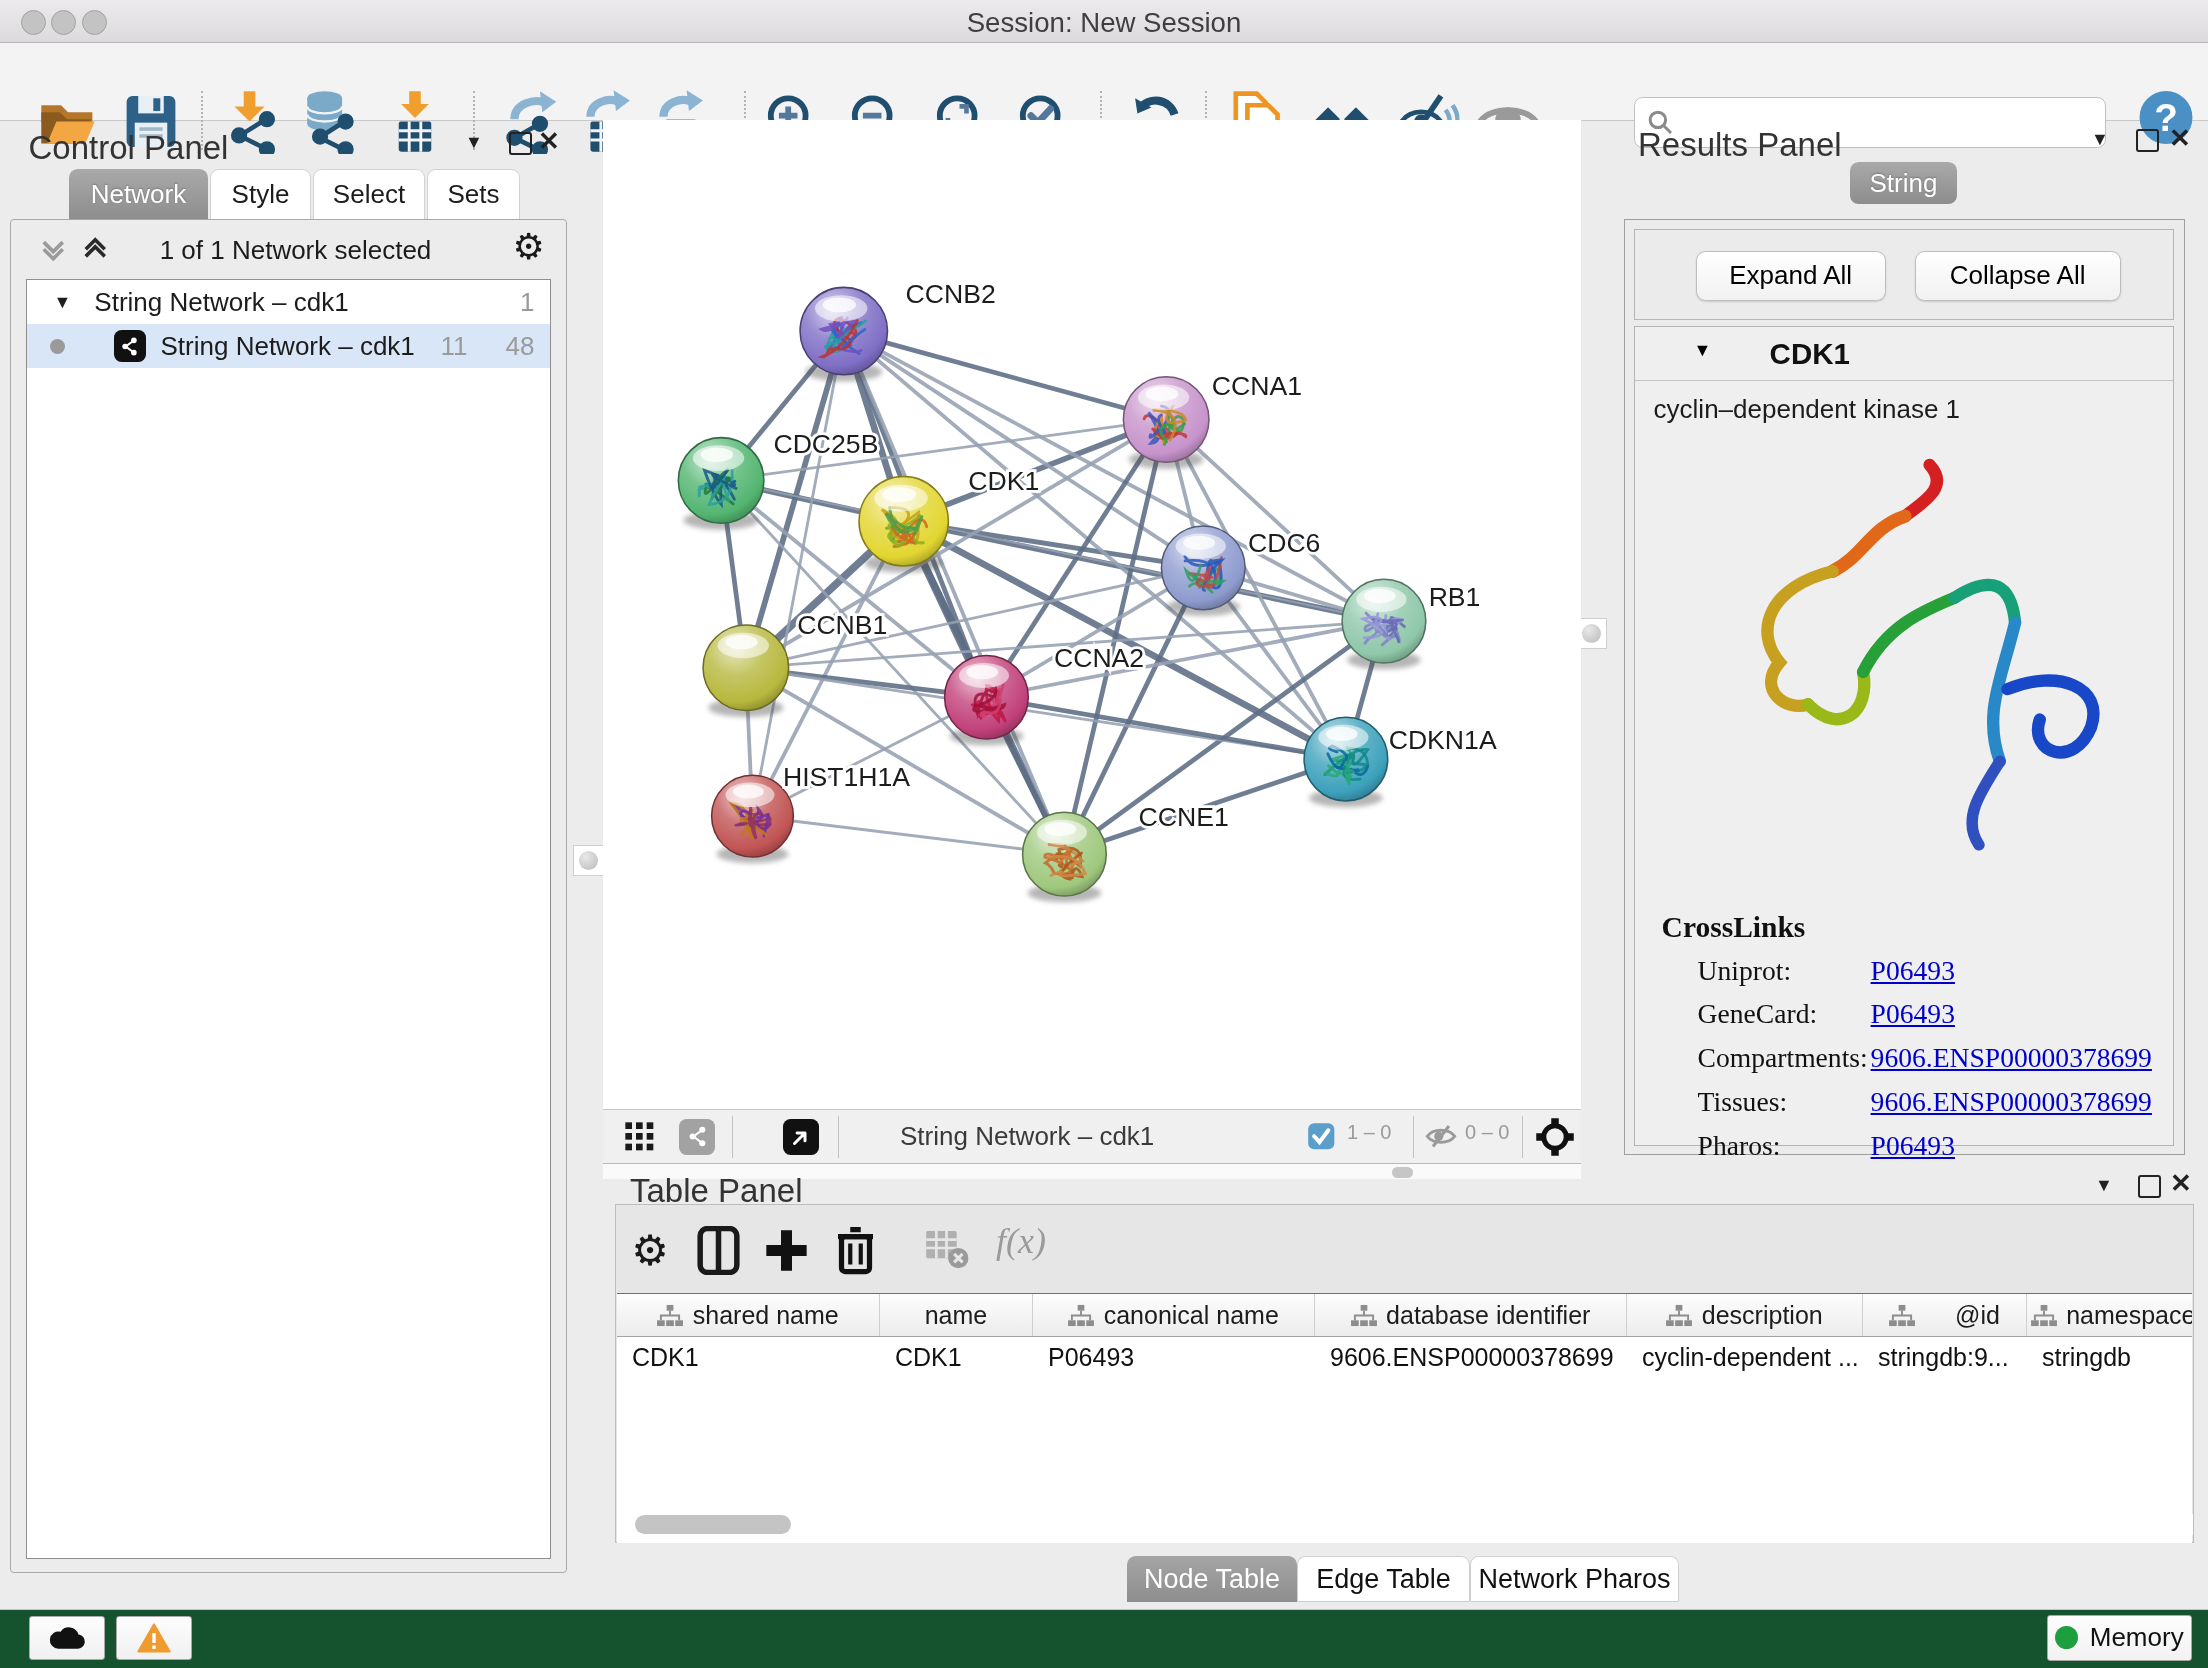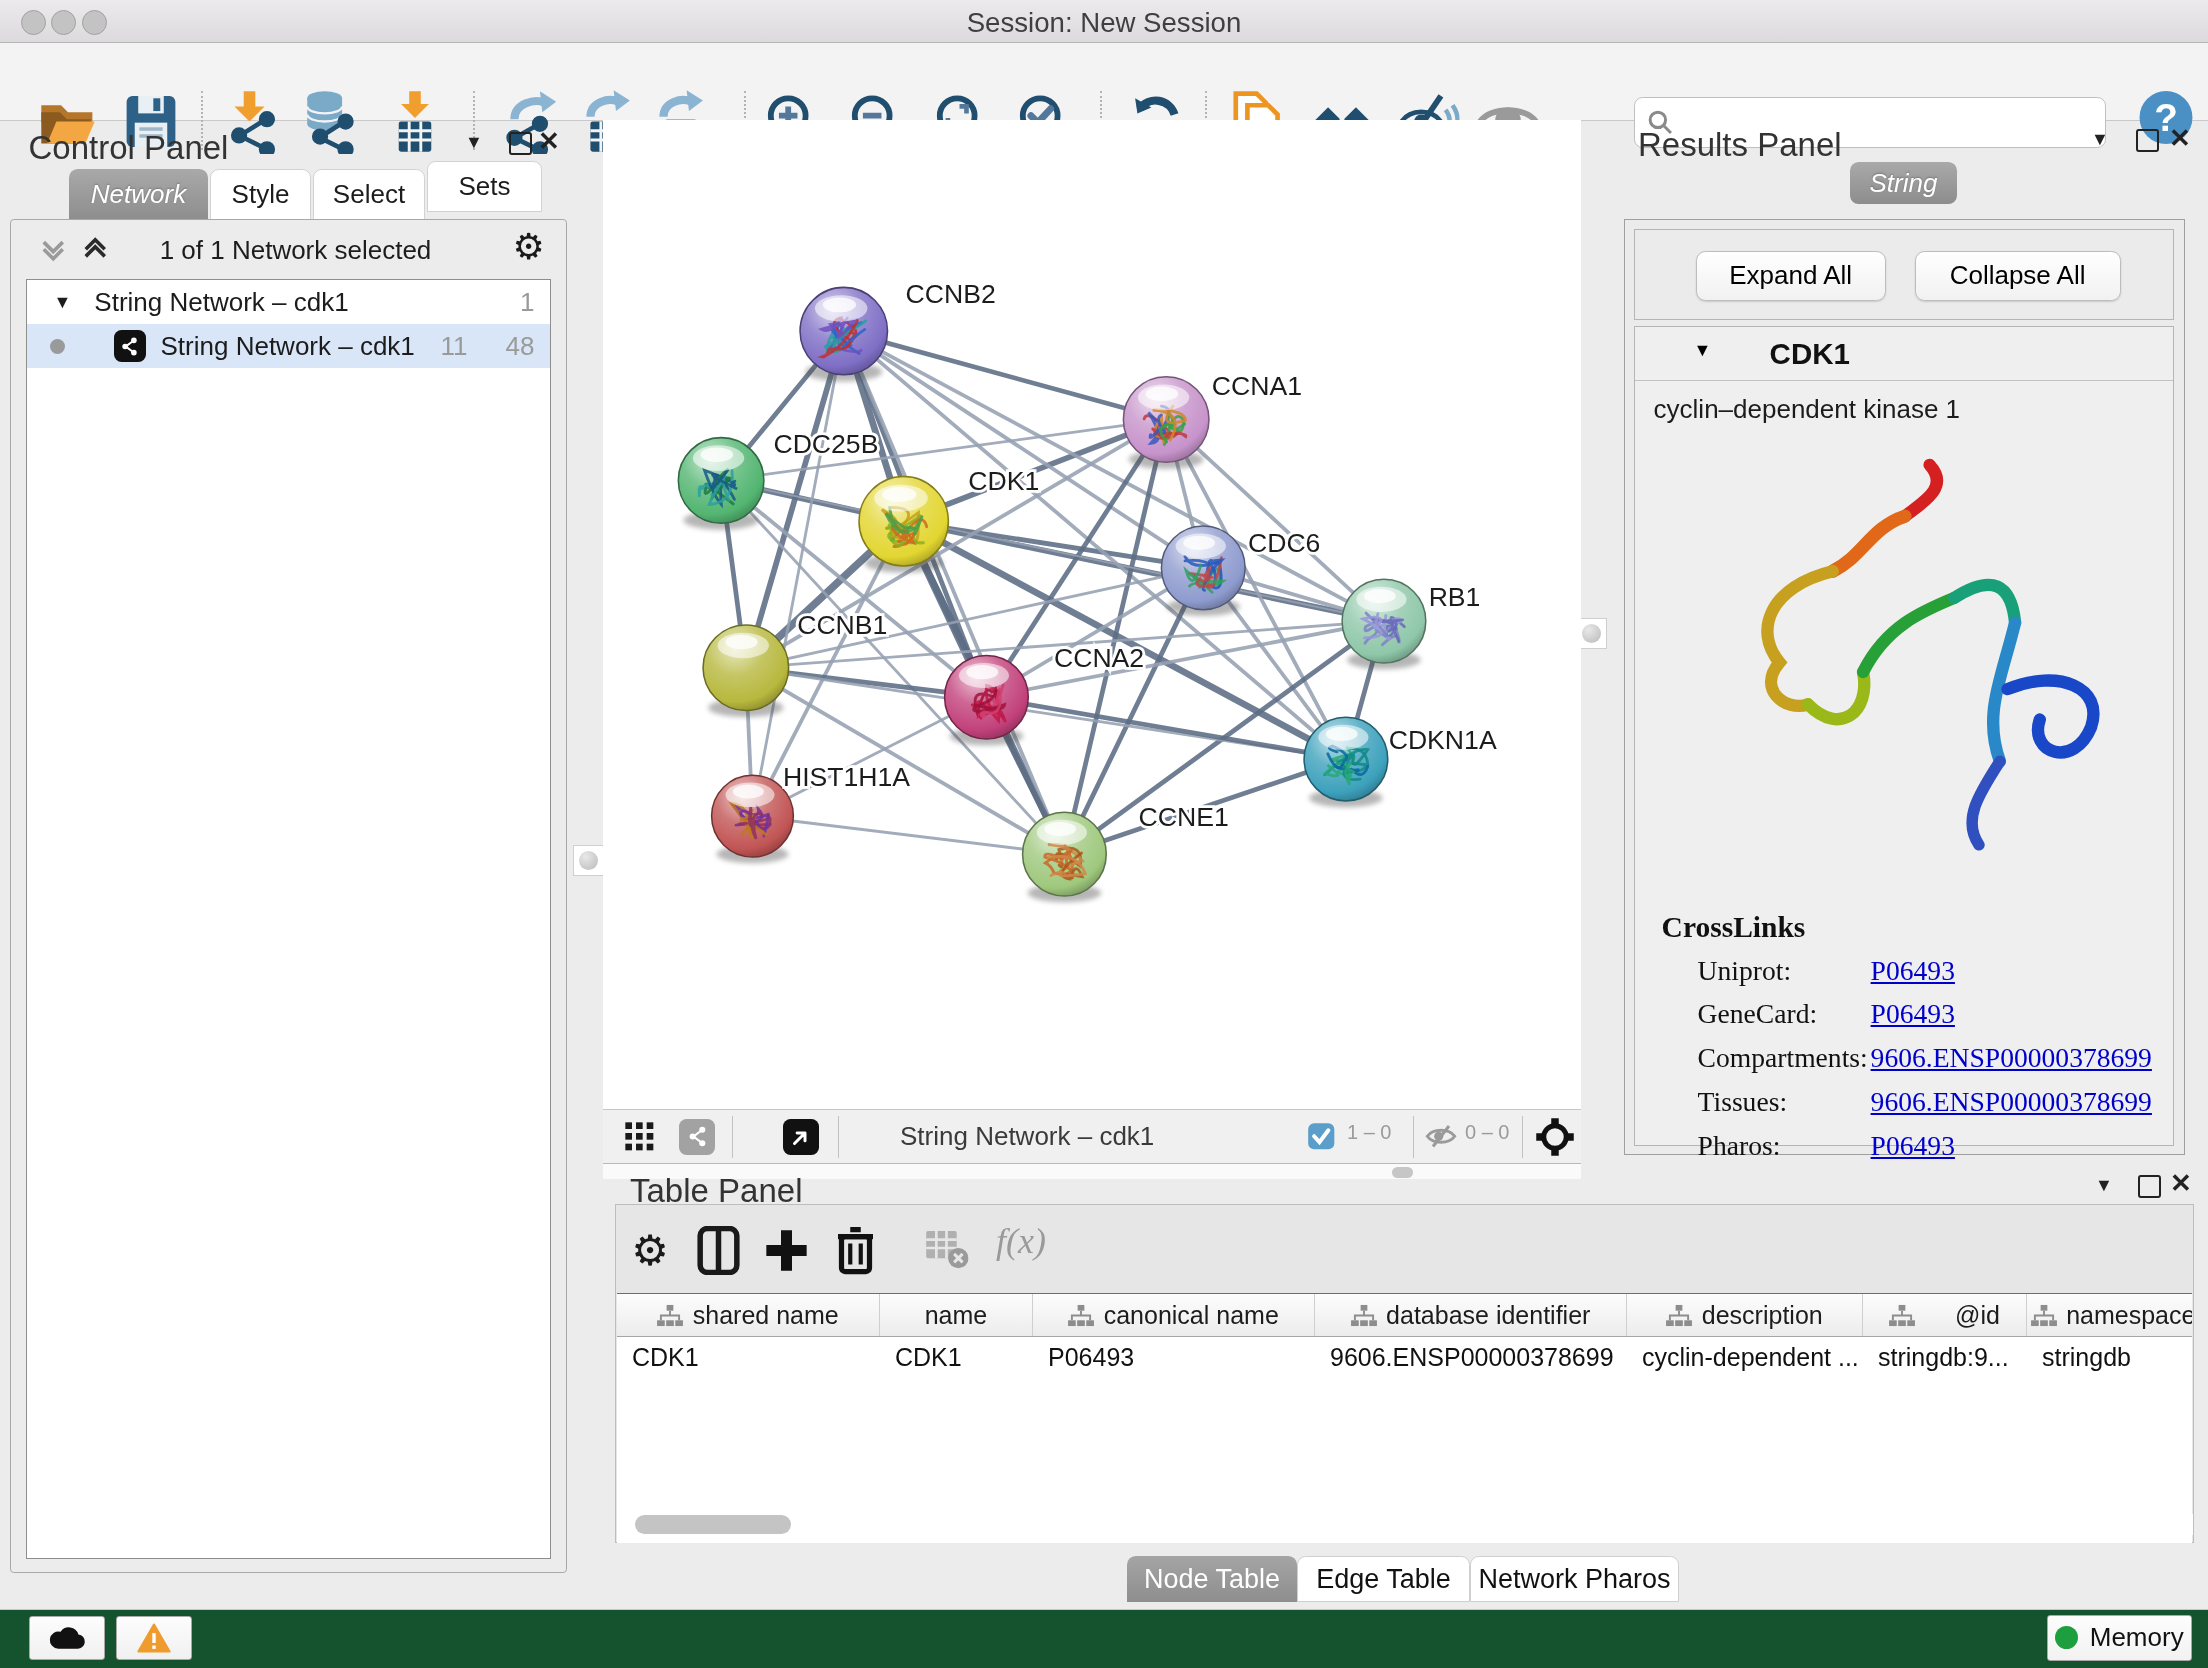--- a/index.html
+++ b/index.html
@@ -21,21 +21,21 @@
     background:#fff;border:1px solid #bfbfbf;border-radius:8.6px;display:flex;align-items:center;}
   #search-box svg{margin-left:11.4px;}
   
   .panel-title{position:absolute;font-size:33px;color:#333;}
   .ph-ic{position:absolute;top:0;color:#222;}
   .ph-caret{font-size:18px;}
   .ph-max{width:19px;height:19px;border:2.9px solid #222;border-radius:2.9px;}
   .ph-close{font-size:26px;font-weight:bold;}
   .tab{position:absolute;height:51px;border-radius:8.6px 8.6px 0 0;display:flex;
     align-items:center;justify-content:center;font-size:26px;box-sizing:border-box;}
-  .tab.on{background:linear-gradient(#a9a9a9,#8d8d8d);color:#fff;text-shadow:0 -1px 1.9px #777;font-style:italic;}
+  .tab.on{background:linear-gradient(#a9a9a9,#8d8d8d);color:#fff;text-shadow:0 -1px 1.9px #777;}
   .tab.off{background:#fff;border:1px solid #d2d2d2;color:#1c1c1c;}
   
   #cp-box{position:absolute;left:9.5px;top:219px;width:555px;height:1352px;
     border:1px solid #a8a8a8;border-radius:3.8px;background:#ececec;}
   #net-list{position:absolute;left:15px;top:59px;width:525px;height:1280px;
     background:#fff;border:1px solid #8e8e8e;box-sizing:border-box;}
   .nl-row{position:relative;height:44px;display:flex;align-items:center;font-size:26px;color:#1c1c1c;}
   .nl-row.sel{background:#d8e6f7;}
   .nl-num{position:absolute;color:#9a9a9a;font-size:26px;}
   .share-badge{width:32px;height:32px;border-radius:7.6px;background:#111;display:flex;
@@ -303,21 +303,21 @@
 
   <div>
     <div class="panel-title" style="left:28.5px;top:129px">Control Panel</div>
     <span class="ph-ic ph-caret" style="left:465px;top:132px">▼</span>
     <span class="ph-ic ph-max" style="left:509px;top:132px"></span>
     <span class="ph-ic ph-close" style="left:538px;top:126px">✕</span>
 
     <div class="tab on" style="left:69px;top:169px;width:139px">Network</div>
     <div class="tab off" style="left:210px;top:169px;width:101px">Style</div>
     <div class="tab off" style="left:313px;top:169px;width:112px">Select</div>
-    <div class="tab off" style="left:427px;top:161px;width:115px">Sets</div>
+    <div class="tab off" style="left:427px;top:169px;width:93px">Sets</div>
 
     <div id="cp-box">
       <span style="position:absolute;left:28.5px;top:15px">
         <svg width="28.5" height="28.5" viewBox="0 0 24 24" fill="none" stroke="#9a9a9a" stroke-width="3">
             <path d="M4 6l8 8 8-8M4 12l8 8 8-8"></path>
           </svg>
         </span>
       <span style="position:absolute;left:70px;top:15px">
         <svg width="28.5" height="28.5" viewBox="0 0 24 24" fill="none" stroke="#2a2a2a" stroke-width="3">
             <path d="M4 18l8-8 8 8M4 12l8-8 8 8"></path>

